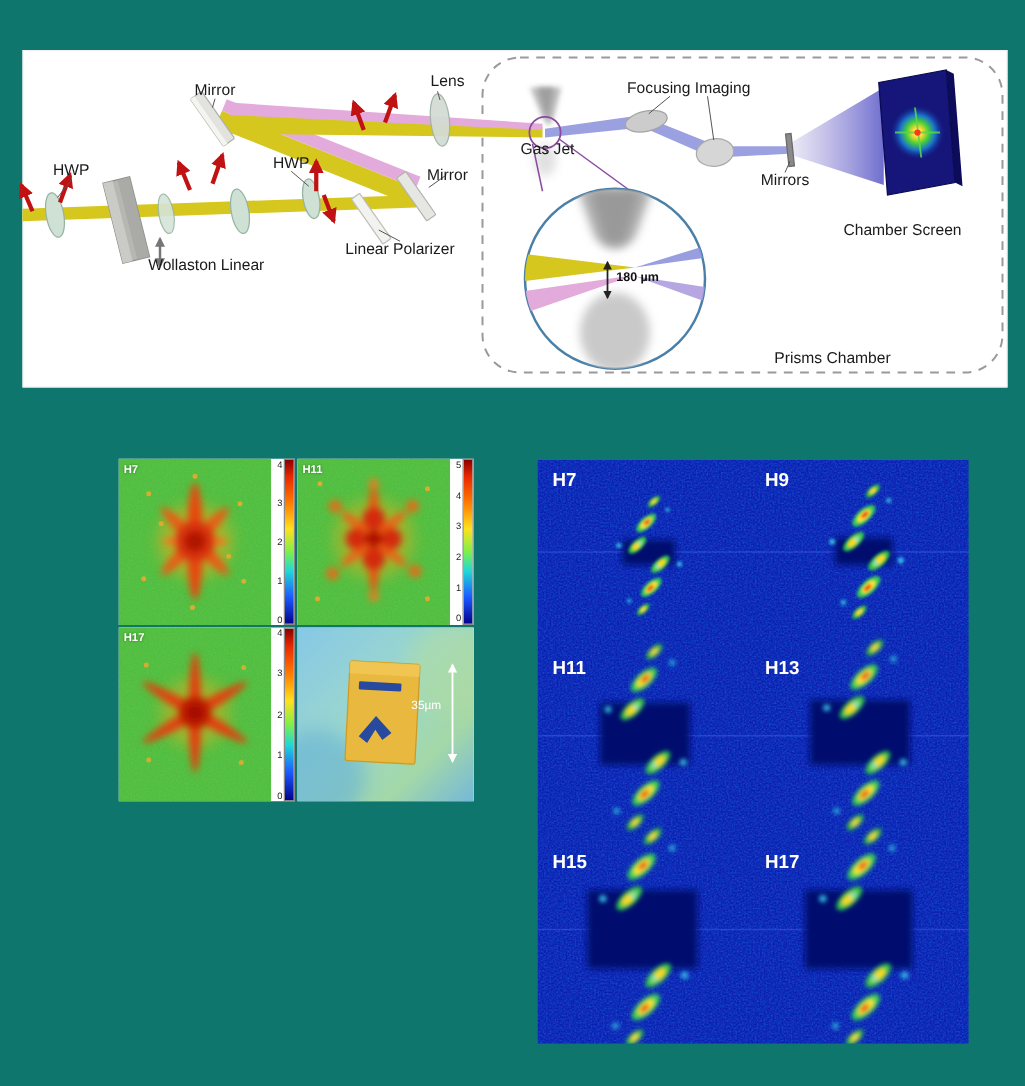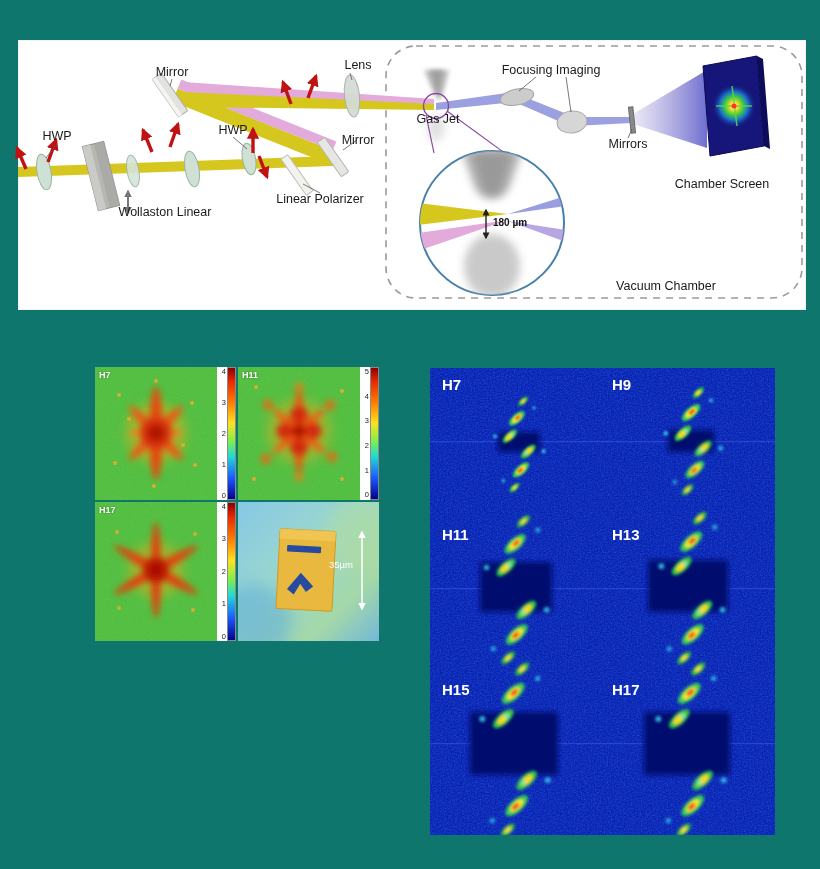--- a/index.html
+++ b/index.html
@@ -186,21 +186,21 @@
     <span class="lbl" style="left:358px;top:59px">Lens</span>
     <span class="lbl" style="left:551px;top:64px">Focusing Imaging</span>
     <span class="lbl" style="left:57px;top:130px">HWP</span>
     <span class="lbl" style="left:233px;top:124px">HWP</span>
     <span class="lbl" style="left:358px;top:134px">Mirror</span>
     <span class="lbl" style="left:438px;top:113px">Gas Jet</span>
     <span class="lbl" style="left:628px;top:138px">Mirrors</span>
     <span class="lbl" style="left:320px;top:193px">Linear Polarizer</span>
     <span class="lbl" style="left:165px;top:206px">Wollaston Linear</span>
     <span class="lbl" style="left:722px;top:178px">Chamber Screen</span>
-    <span class="lbl" style="left:666px;top:280px">Vacuum Chamber</span>
+    <span class="lbl" style="left:666px;top:280px">Prisms Chamber</span>
     <span class="gap-lbl" style="left:493px;top:217px">180 µm</span>
   </section>
 
   <section class="maps">
 
     <figure class="hm" style="left:0;top:0;width:141px;height:133px;margin:0">
       <svg viewBox="0 0 122 133" width="122" preserveAspectRatio="none">
         <defs>
           <filter id="a-b3" x="-60%" y="-60%" width="220%" height="220%">
               <feGaussianBlur stdDeviation="3"></feGaussianBlur>

